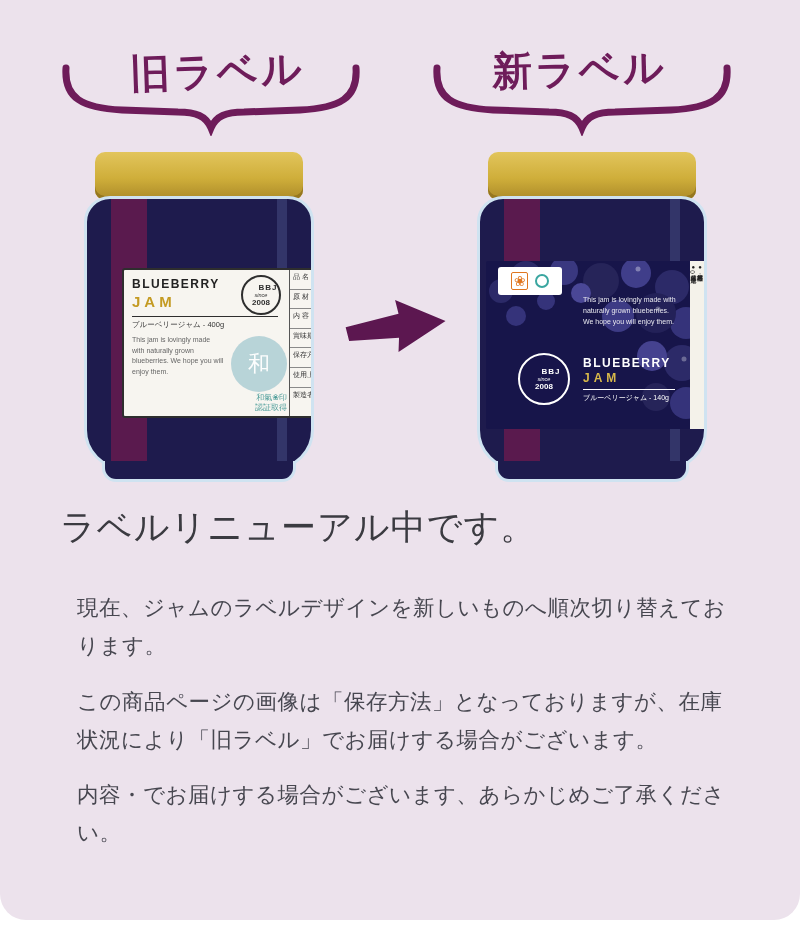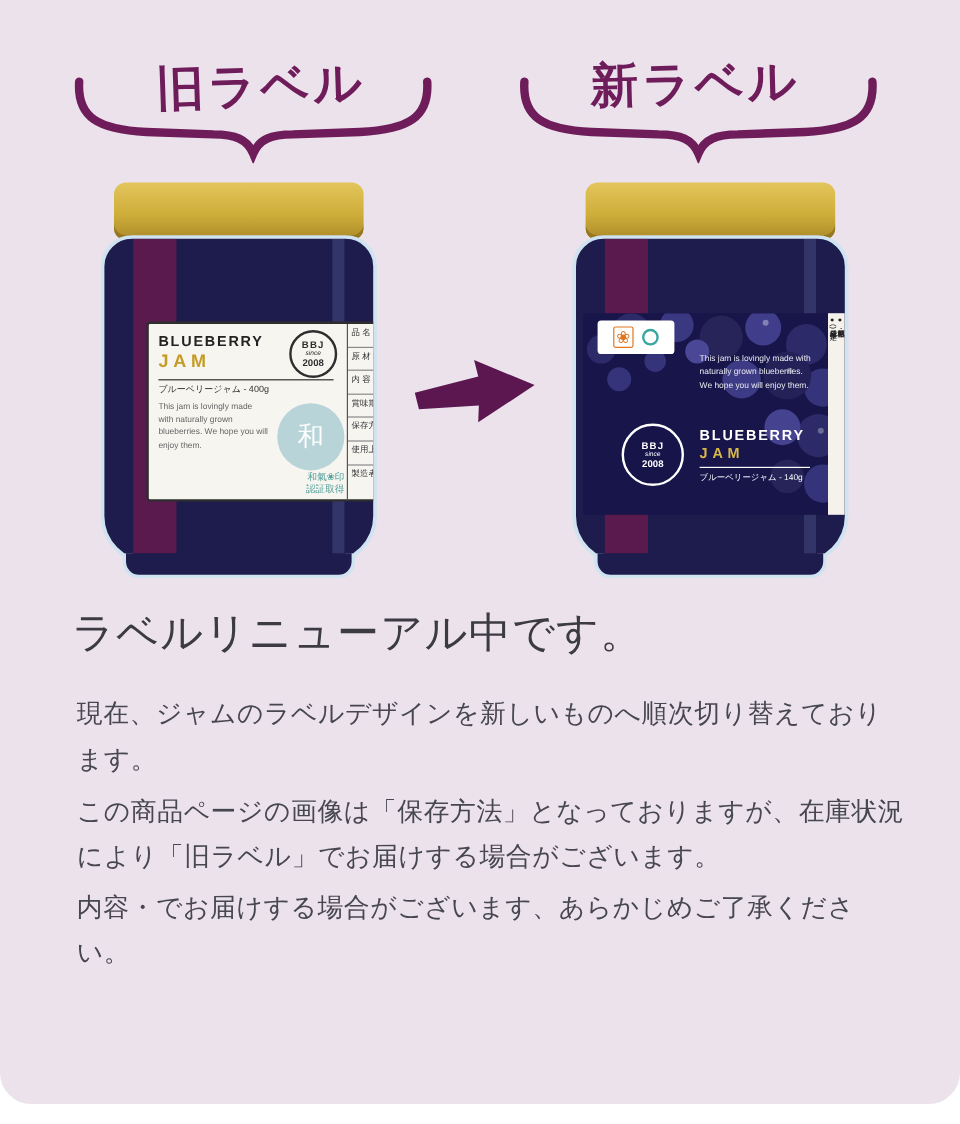--- a/index.html
+++ b/index.html
@@ -30,21 +30,21 @@
 
   
   .label-old { position:absolute; left:35px; top:69px; width:200px; height:150px; display:flex;
                background:#f7f5f0; border:2px solid #2e2e2e; border-radius:3px; box-sizing:border-box; }
   .lo-main { position:relative; width:165px; padding:7px 8px; box-sizing:border-box; }
   .lo-brand1 { font-size:12px; font-weight:bold; letter-spacing:1.5px; color:#222; }
   .lo-brand2 { font-size:15px; font-weight:bold; letter-spacing:4px; color:#c49b23; margin-top:2px; }
   .lo-badge { position:absolute; top:5px; right:8px; width:40px; height:40px; border:2px solid #2e2e2e;
               border-radius:50%; background:#f7f5f0; display:flex; flex-direction:column; align-items:center;
               justify-content:center; color:#2e2e2e; box-sizing:border-box; }
-  .b1 { font-size:8px; font-weight:bold; letter-spacing:1px; }
+  .b1 { font-size:8px; font-weight:bold; letter-spacing:1px;padding-left:14px; }
   .b2 { font-size:5.5px; font-style:italic; }
   .b3 { font-size:8px; font-weight:bold; }
   .lo-divider { border-top:1.5px solid #2e2e2e; margin:6px 0 3px; width:146px; }
   .lo-product { font-size:7.5px; color:#333; }
   .lo-desc { margin-top:5px; width:92px; font-size:7px; line-height:1.5; color:#666; }
   .lo-stamp { position:absolute; right:2px; bottom:24px; width:56px; height:56px; border-radius:50%;
               background:rgba(133,184,196,.55); display:flex; align-items:center; justify-content:center;
               color:rgba(255,255,255,.95); font-size:22px; }
   .lo-stampcap { position:absolute; right:2px; bottom:3px; width:60px; text-align:right; color:#4f9e9a;
                  font-size:8px; font-weight:normal; line-height:1.25; }
@@ -75,21 +75,21 @@
   .strip span { display:block; }
 
   
   .arrow { position:absolute; left:342px; top:296px; transform:rotate(-6deg); }
 
   
   .notice-title { position:absolute; left:60px; top:504px; font-size:35px; font-weight:500; color:#3b3b41;
                   letter-spacing:1px; }
   .notice-body { position:absolute; left:60px; top:572px; width:700px; font-size:21.5px; line-height:1.78;
                  color:#474750; letter-spacing:.5px; }
-  .notice-body p { margin:4px; }
+  .notice-body p { margin:17px; }
 </style>
 </head>
 <body>
 
 <div class="stage">
   <div class="panel"></div>
 
   <div class="heading old">旧ラベル</div>
   <div class="heading new">新ラベル</div>
 

